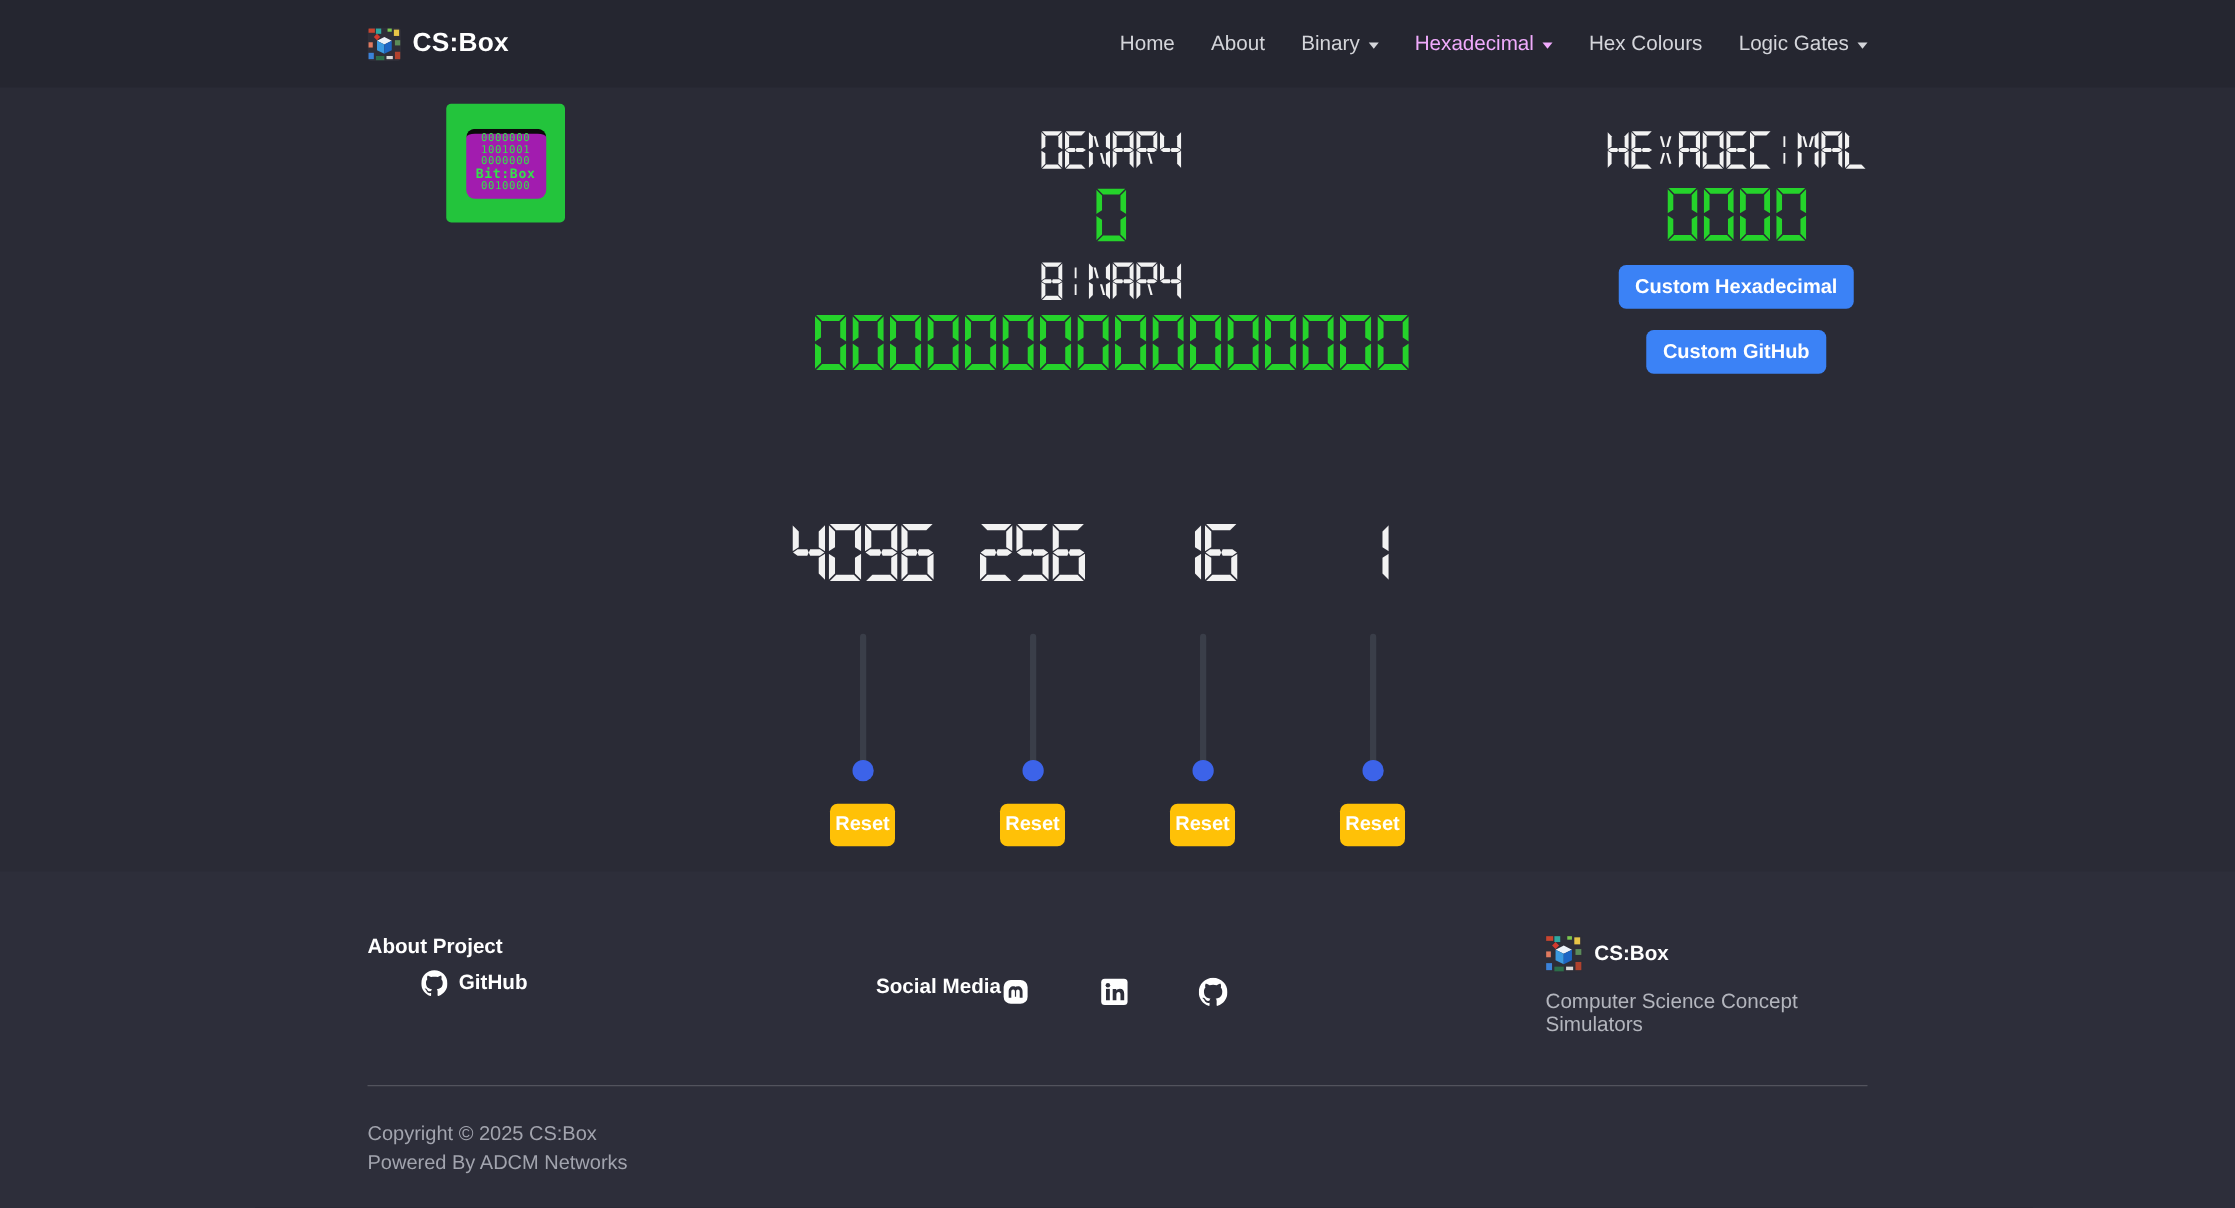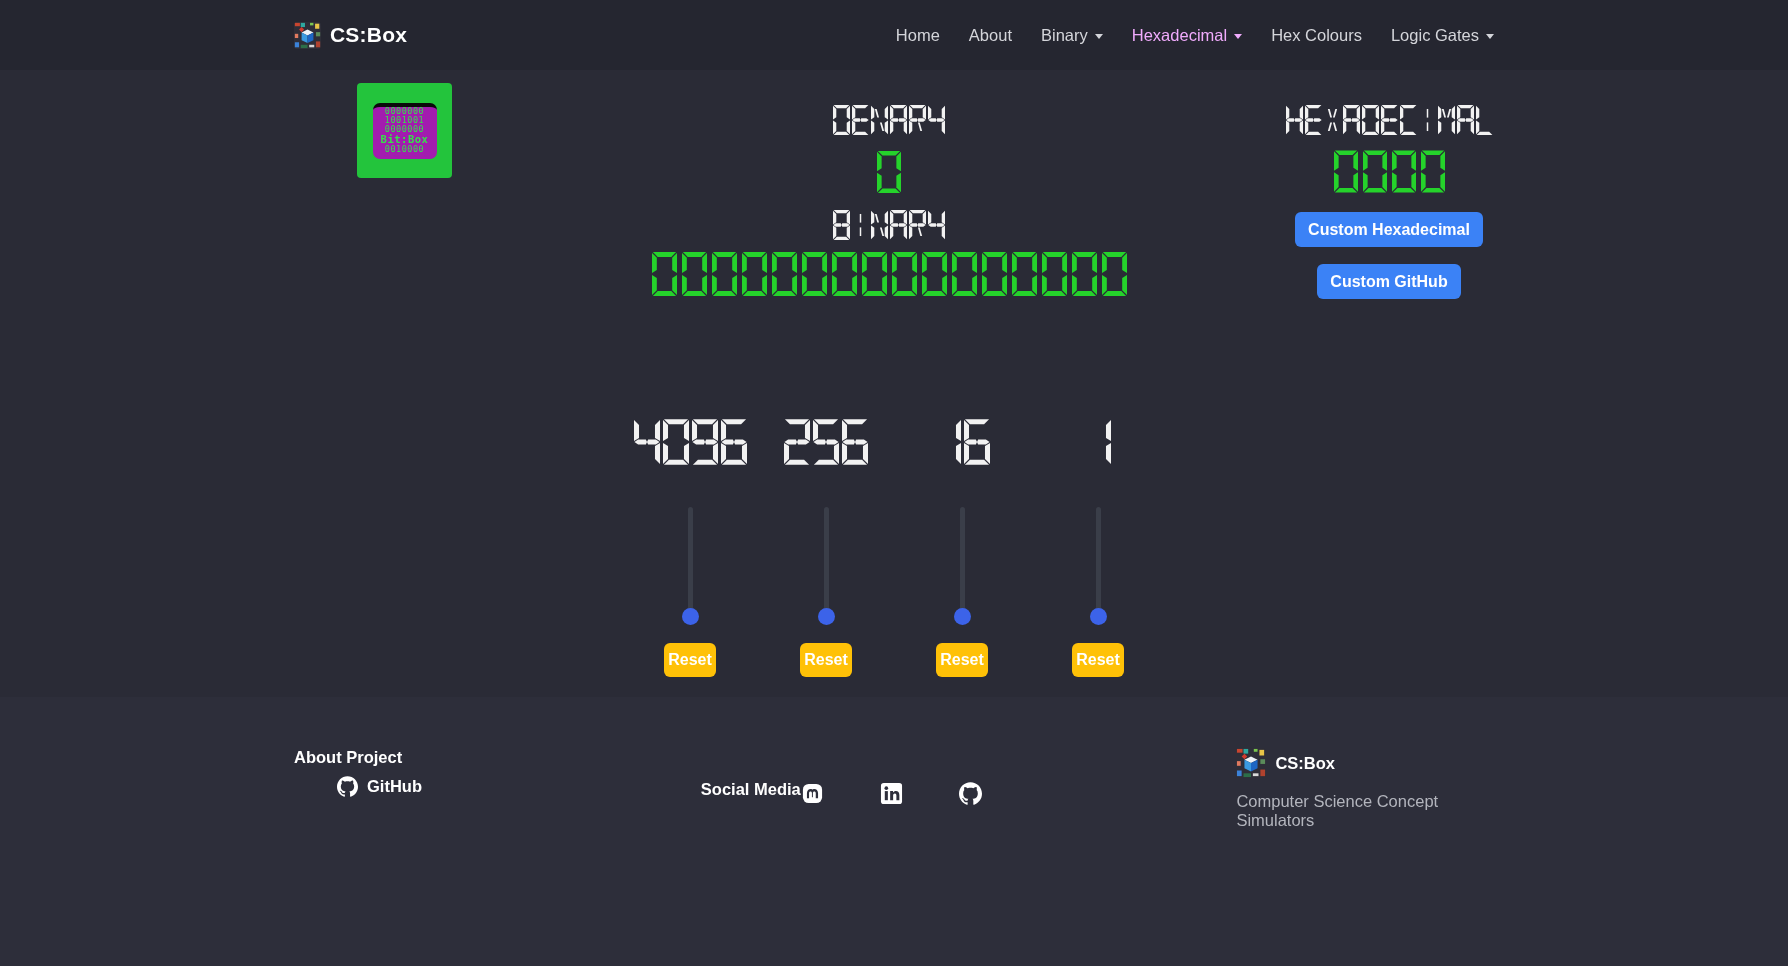--- a/index.html
+++ b/index.html
@@ -666,13 +666,18 @@
           <polygon points="16,9 23,12.5 16,16 9,12.5" fill="#eef3f8"></polygon>
           <polygon points="9,12.5 16,16 16,25 9,21.5" fill="#3a9ae0"></polygon>
           <polygon points="23,12.5 16,16 16,25 23,21.5" fill="#1d66c4"></polygon>
         </svg>
         <span>CS:Box</span>
       </div>
       <div class="f-tagline">Computer Science Concept Simulators</div>
     </div>
   </div>
 
+  <div class="container">
+    <div class="divider"></div>
+    <div class="copyright">Copyright © 2025 CS:Box</div>
+    <div class="powered">Powered By ADCM Networks</div>
+  </div>
 </footer>
 
 </body></html>

